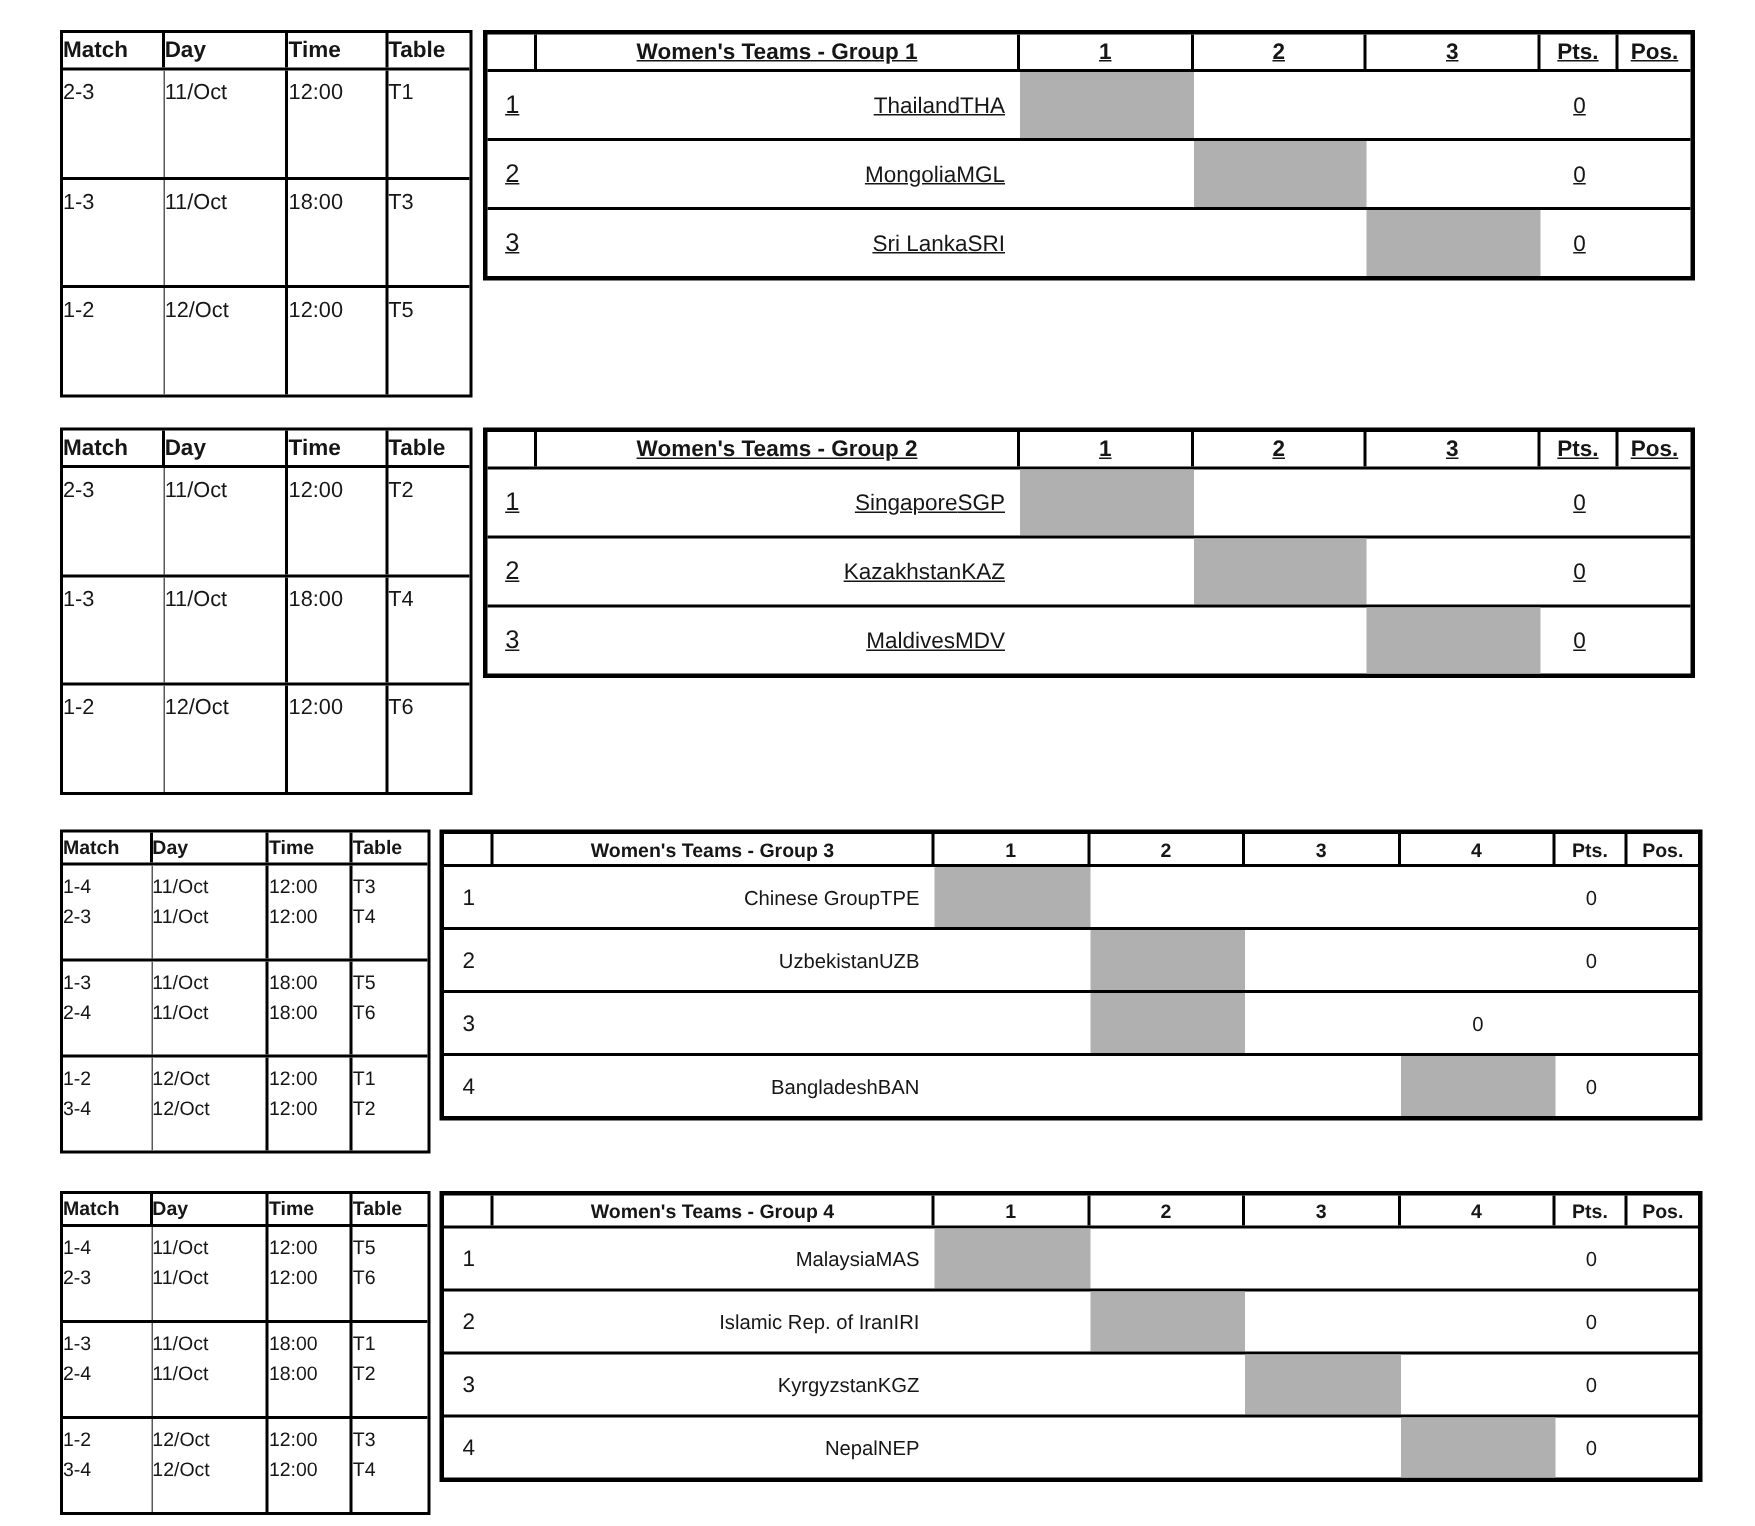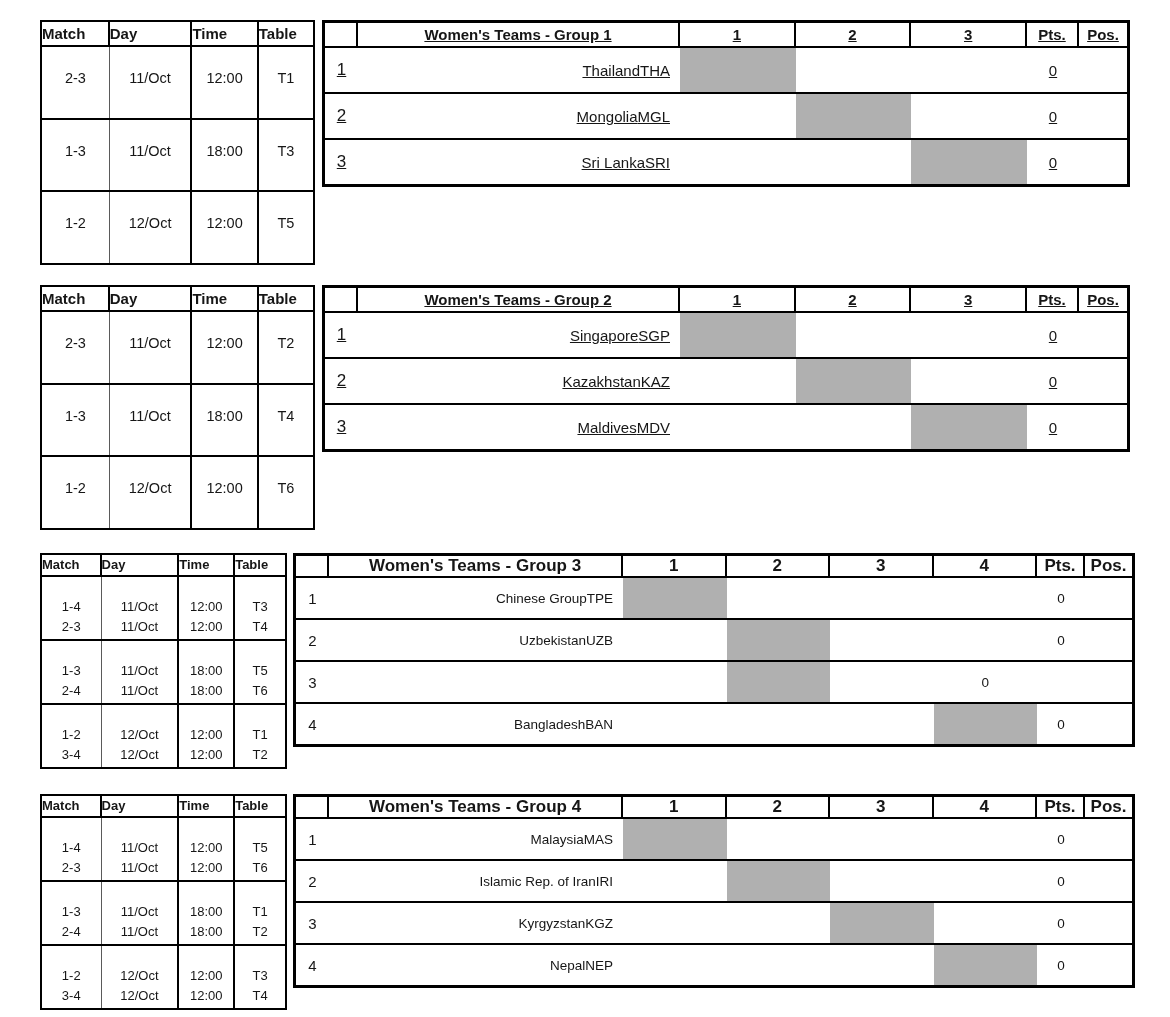--- a/index.html
+++ b/index.html
@@ -21,38 +21,38 @@
   .srow { display:grid; }
   .size3 .srow { grid-template-columns:25% 30.5% 24.5% 20%; }
   .size4 .srow { grid-template-columns:24.5% 32% 23% 20.5%; }
   .shead { flex:0 0 auto; font-weight:bold; border-bottom:2px solid #000; text-align:left; }
   .size3 .shead { height:25px; font-size:15px; line-height:23px; }
   .size4 .shead { height:22px; font-size:13px; line-height:20px; }
   .shead .scell { border-right:2px solid #000; }
   .shead .scell:last-child { border-right:none; }
   .sblock { flex:1 1 0; }
   .sblock + .sblock { border-top:2px solid #000; }
-  .sblock .scell { border-right:2px solid #000; text-align:center; padding-top:20px; }
+  .sblock .scell { border-right:2px solid #000; text-align:left; padding-top:4px; }
   .sblock .scell:first-child { border-right:1px solid #5a5a5a; }
   .sblock .scell:last-child { border-right:none; }
   .size3 .sblock { font-size:14.5px; }
   .size4 .sblock { font-size:13px; }
   .size3 .sline { line-height:22px; }
   .size4 .sline { line-height:20px; }
 
   
   .teams { border:3px solid #000; display:flex; flex-direction:column; background:#fff; }
   .size3 .teams { width:808px; height:167px; margin-left:7px;text-decoration:underline; }
   .size4 .teams { width:842px; height:194px; margin-left:6px; }
   .trow { display:grid; }
   .size3 .trow { grid-template-columns:33px 322px 1fr 1fr 1fr 52px 48px; }
   .size4 .trow { grid-template-columns:33px 294px 1fr 1fr 1fr 1fr 48px 47px; }
   .thead { flex:0 0 auto; font-weight:bold; border-bottom:2px solid #000; }
   .size3 .thead { height:25px; font-size:15px; }
-  .size4 .thead { height:22px; font-size:17px; }
+  .size4 .thead { height:22px; font-size:13px; }
   .thead .tcell {
     height:100%; display:flex; align-items:center; justify-content:center;
     border-right:2px solid #000;
   }
   .thead .tcell.last { border-right:none; }
   .tdata { flex:1 1 0; }
   .tdata + .tdata { border-top:2px solid #000; }
   .size3 .tdata { font-size:15px; }
   .size4 .tdata { font-size:13.5px; }
   .tdata .tcell { height:100%; display:flex; align-items:center; }

